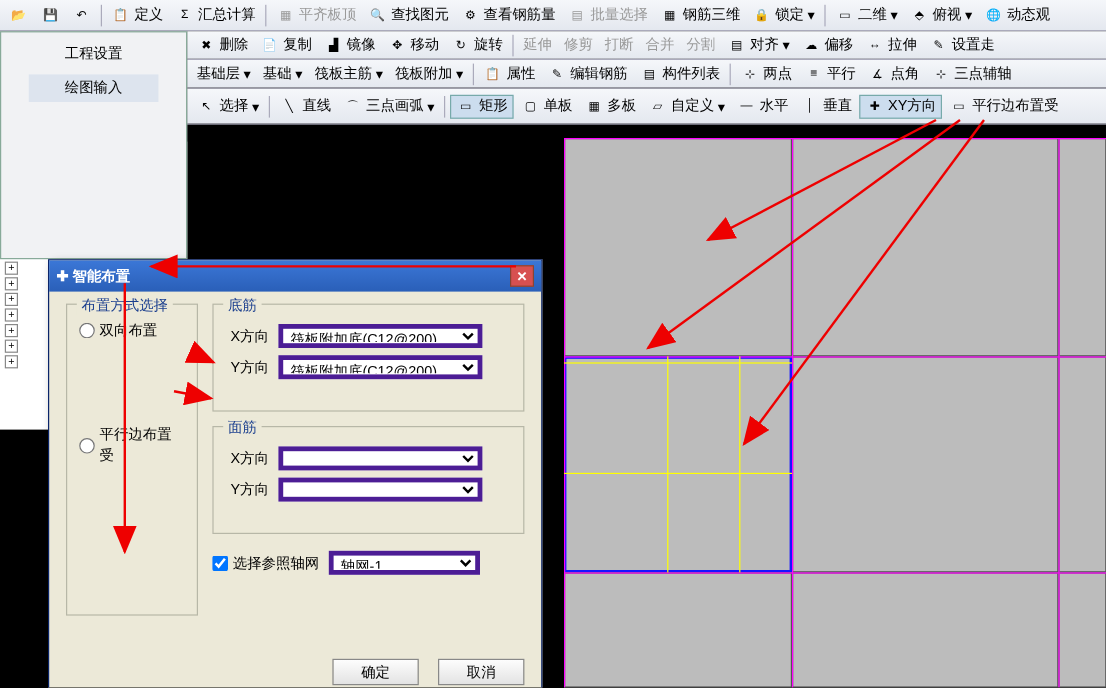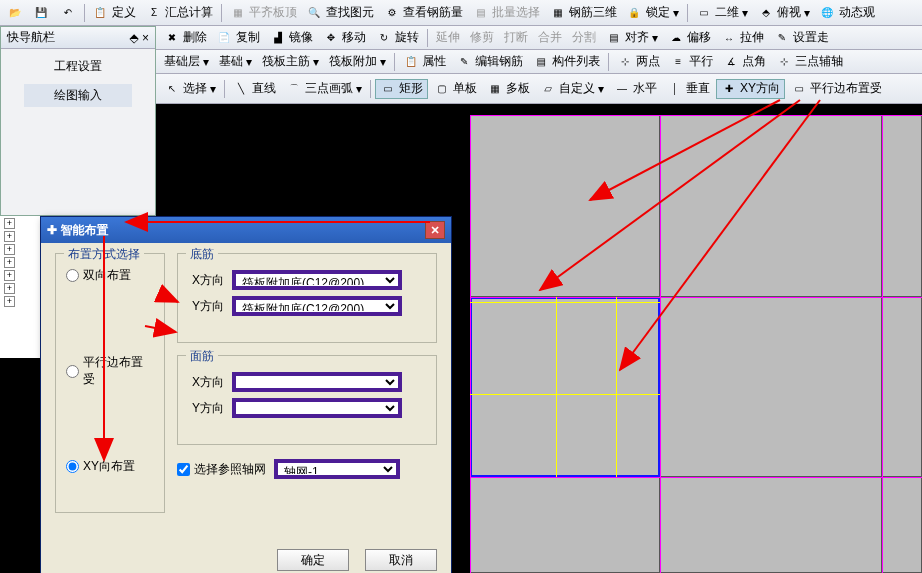--- a/index.html
+++ b/index.html
@@ -211,24 +211,20 @@
       <span class="icon">✚</span>
       <span>XY方向</span>
     </span>
   <span class="tb-item">
       <span class="icon">▭</span>
       <span>平行边布置受</span>
     </span>
 </div>
 
 <div class="nav-panel">
-  <div class="nav-title">
-    <span>快导航栏</span>
-    <span><span style="cursor:pointer">⬘</span> <span style="cursor:pointer">×</span></span>
-  </div>
   <div class="nav-tabs">
     <div class="nav-tab">工程设置</div>
     <div class="nav-tab" style="background:#dde4ee">绘图输入</div>
   </div>
 </div>
 
 <div class="tree">
   <div class="tree-row">
     <span class="tree-toggle">−</span>
     <span class="tree-icon">📂</span>
@@ -315,24 +311,20 @@
     <div style="width:110px">
       <div class="fieldset" style="height:260px">
         <div class="fieldset-legend">布置方式选择</div>
         <label class="radio-row" style="">
             <input type="radio" name="m" style="">
             <span>双向布置</span>
           </label>
         <label class="radio-row" style="margin-top:64px">
             <input type="radio" name="m" style="">
             <span>平行边布置受</span>
-          </label>
-        <label class="radio-row" style="margin-top:64px">
-            <input type="radio" name="m" checked="" style="">
-            <span>XY向布置</span>
           </label>
       </div>
     </div>
     <div style="flex:1">
       <div class="fieldset" style="height:90px">
         <div class="fieldset-legend">底筋</div>
         <div class="form-row">
           <span class="form-label">X方向</span>
           <select class="combo"><option>筏板附加底(C12@200)</option></select>
         </div>

